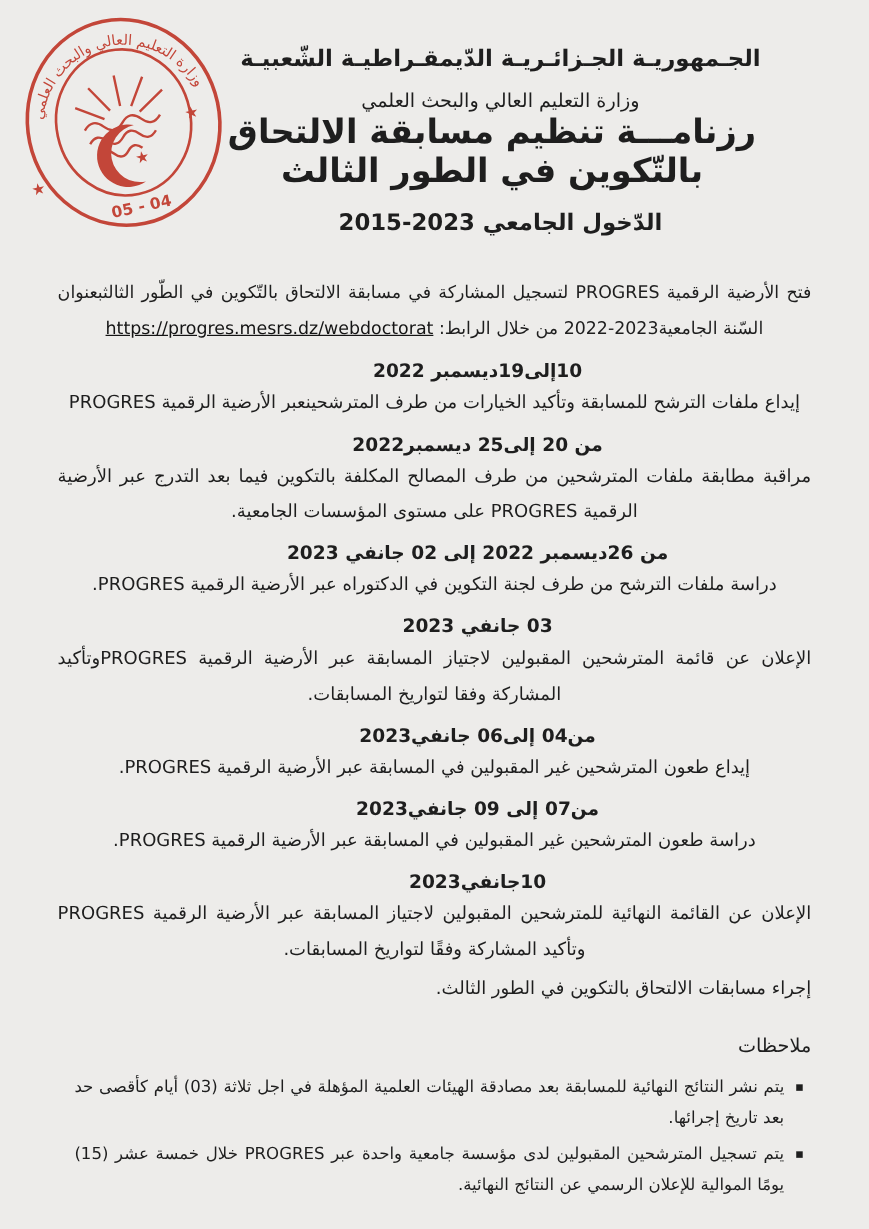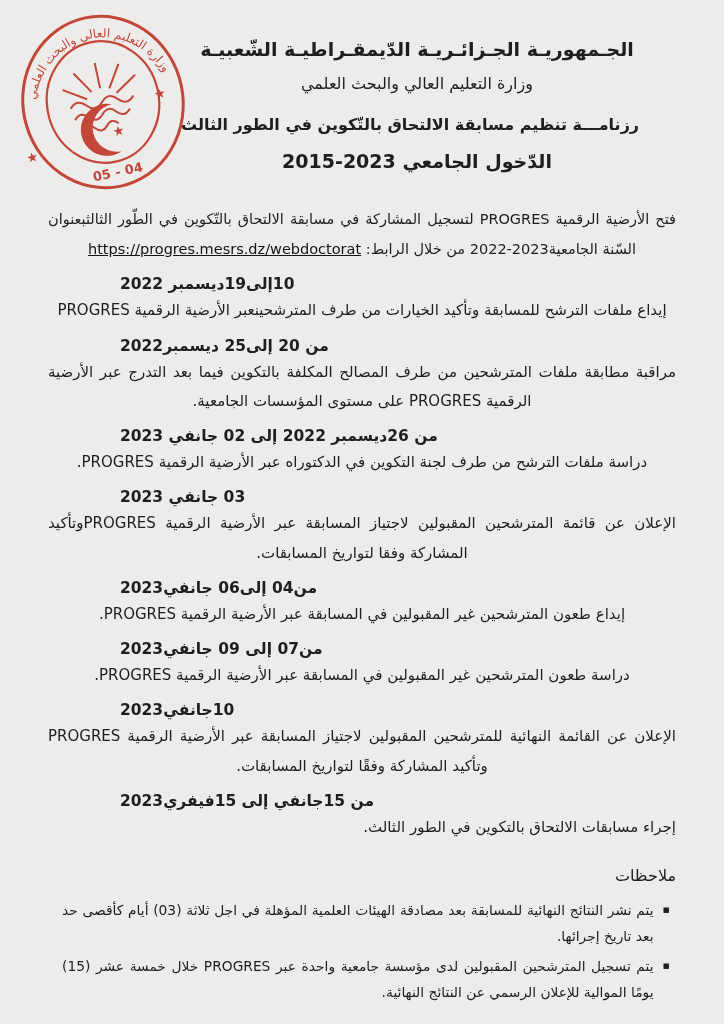--- a/index.html
+++ b/index.html
@@ -12,29 +12,29 @@
     overflow:hidden;
   }
   .page { position:relative; width:724px; height:1024px; padding:30px 48px 0 48px; }
 
   
   .stamp { position:absolute; top:10px; left:14px; width:178px; height:184px; opacity:.92; }
 
   
   .rep-line  { text-align:center; padding-left:110px; font-weight:bold; font-size:19px; margin-top:8px; letter-spacing:.5px; }
   .min-line  { text-align:center; padding-left:110px; font-size:16px; margin-top:14px; }
-  .title-1   { text-align:center; padding-left:96px;  font-weight:900; font-size:16px; margin-top:22px; letter-spacing:.2px; }
+  .title-1   { text-align:center; padding-left:96px;  font-weight:900; font-size:28px; letter-spacing:.2px; }
   .title-2   { text-align:center; padding-left:110px; font-weight:900; font-size:19px; margin-top:16px; }
 
   
   .intro { margin-top:33px; font-size:14.5px; line-height:2.05; text-align:justify; text-align-last:center; }
   .link  { color:#141414; text-decoration:underline; }
 
   
-  .sched-date { font-weight:bold; font-size:15.5px; text-align:left; padding-left:72px; margin-top:11px; }
+  .sched-date { font-weight:bold; font-size:15.5px; text-align:center; padding-left:72px; margin-top:11px; }
   .sched-desc { font-size:15px; line-height:1.95; text-align:justify; text-align-last:center; margin-top:3px; }
   .sched-desc.last-right { text-align-last:right; }
 
   
   .notes-title { font-weight:normal; font-size:16px; padding-left:80px; margin-top:24px; }
   .notes-list  { list-style:none; margin-top:12px; padding-right:6px; }
   .notes-list li { display:flex; align-items:flex-start; gap:9px; font-size:13.8px; line-height:1.9; margin-top:3px; }
   .bullet { font-size:11px; line-height:2.4; flex:0 0 auto; }
   .note-text { text-align:justify; text-align-last:right;margin-left:14px; }
 </style>
@@ -89,21 +89,20 @@
 
     <div class="sched-date">من04 إلى06 جانفي2023</div>
     <p class="sched-desc">إيداع طعون المترشحين غير المقبولين في المسابقة عبر الأرضية الرقمية PROGRES.</p>
 
     <div class="sched-date">من07 إلى 09 جانفي2023</div>
     <p class="sched-desc">دراسة طعون المترشحين غير المقبولين في المسابقة عبر الأرضية الرقمية PROGRES.</p>
 
     <div class="sched-date">10جانفي2023</div>
     <p class="sched-desc">الإعلان عن القائمة النهائية للمترشحين المقبولين لاجتياز المسابقة عبر الأرضية الرقمية PROGRES وتأكيد المشاركة وفقًا لتواريخ المسابقات.</p>
 
-    <div class="sched-date">من 15جانفي إلى 15فيفري2023</div>
     <p class="sched-desc last-right">إجراء مسابقات الالتحاق بالتكوين في الطور الثالث.</p>
   </div>
 
   <div class="notes-title">ملاحظات</div>
   <ul class="notes-list">
     <li>
       <span class="bullet">▪</span>
       <span class="note-text">يتم نشر النتائج النهائية للمسابقة بعد مصادقة الهيئات العلمية المؤهلة في اجل ثلاثة (03) أيام كأقصى حد بعد تاريخ إجرائها.</span>
     </li>
     <li>

